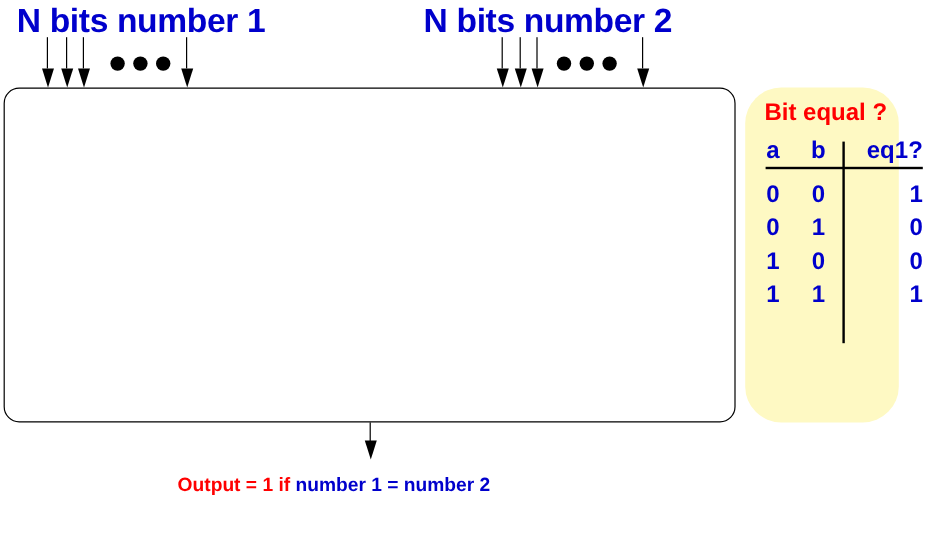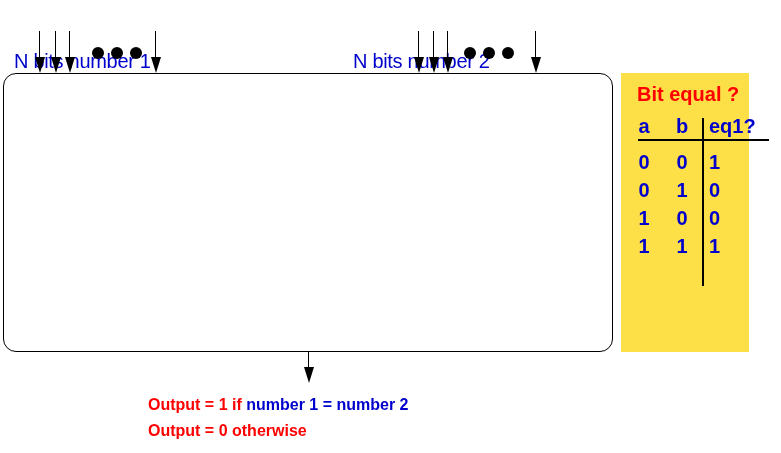--- a/index.html
+++ b/index.html
@@ -12,25 +12,24 @@
     height: 453px;
     position: relative;
     overflow: hidden;
     font-family: "Liberation Sans", sans-serif;
   }
 
   
   .input-label {
     position: absolute;
     color: #0000cc;
-    font-weight: normal;
-    font-size: 20px;
+    font-weight: bold;
+    font-size: 28px;
     letter-spacing: -0.3px;
     white-space: nowrap;
-    margin-top: 48px;
   }
   #label-num1 { left: 14px;  top: 2px; }
   #label-num2 { left: 353px; top: 2px; }
 
   
   .arrow-down { position: absolute; }
   .arrow-down .stem {
     position: absolute;
     left: 50%;
     top: 0;
@@ -88,42 +87,43 @@
   .red  { color: #ff0000; }
   .blue { color: #0000cc; }
 
   
   #truth-panel {
     position: absolute;
     left: 621px;
     top: 73px;
     width: 128px;
     height: 279px;
-    background: #fde047;
+    background: #fef9c3;
+    border-radius: 30px;
   }
   #truth-title {
     position: absolute;
     left: 16px;
     top: 10px;
     color: #ff0000;
     font-size: 20px;
     font-weight: bold;
     white-space: nowrap;
   }
   .th, .td {
     position: absolute;
     color: #0000cc;
     font-size: 20px;
     font-weight: bold;
     text-align: center;
     white-space: nowrap;
   }
   .col-a   { left: 10px; width: 26px; }
   .col-b   { left: 48px; width: 26px; }
-  .col-eq  { left: 88px; width: 60px; text-align: left; }
+  .col-eq  { left: 88px; width: 60px; text-align: right; }
   #header-row .th { top: 42px; }
   #truth-hrule {
     position: absolute;
     left: 17px;
     top: 66px;
     width: 131px;
     height: 2px;
     background: #000000;
   }
   #truth-vrule {
@@ -189,23 +189,20 @@
 <div id="output-arrow" class="arrow-down">
   <span class="stem" style="height:20px;"></span>
   <span class="head"></span>
 </div>
 
 <div id="caption">
   <div>
     <span class="red">Output = 1  if</span>
     <span class="blue">number 1 = number 2</span>
   </div>
-  <div>
-    <span class="red">Output = 0  otherwise</span>
-  </div>
 </div>
 
 <div id="truth-panel">
 
   <div id="truth-title">Bit equal ?</div>
 
   <div id="header-row">
     <div class="th col-a">a</div>
     <div class="th col-b">b</div>
     <div class="th col-eq">eq1?</div>

